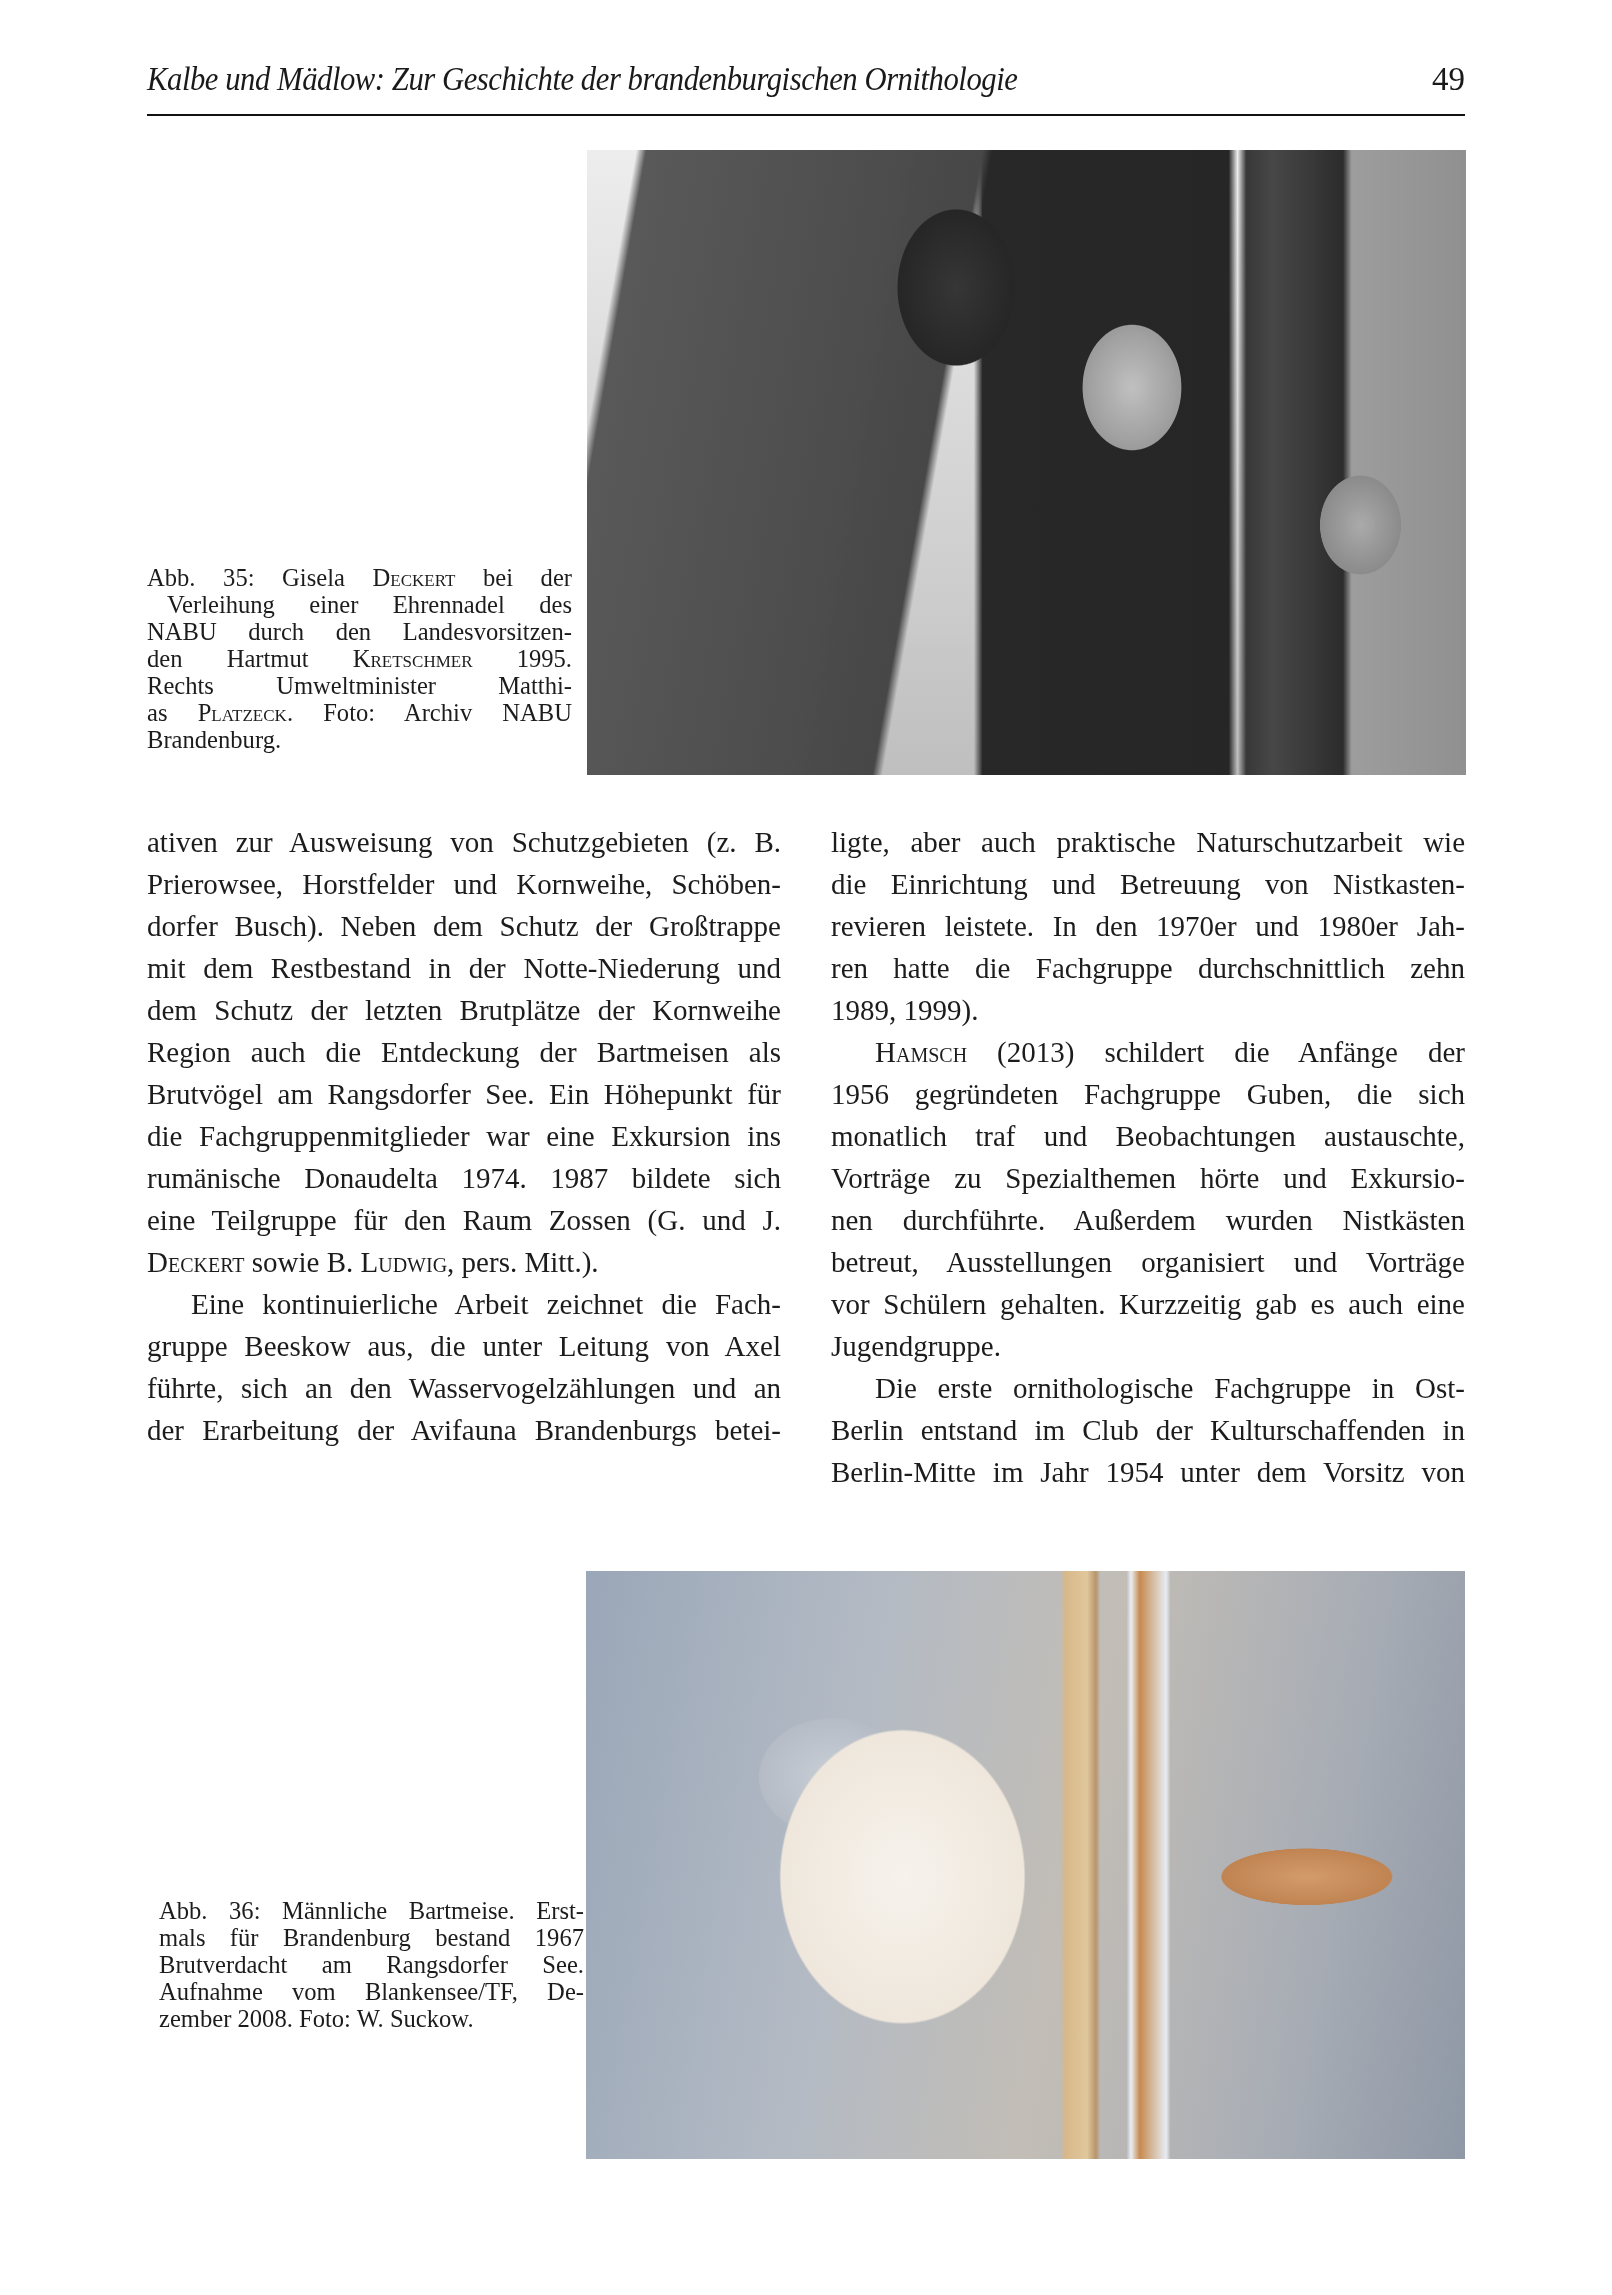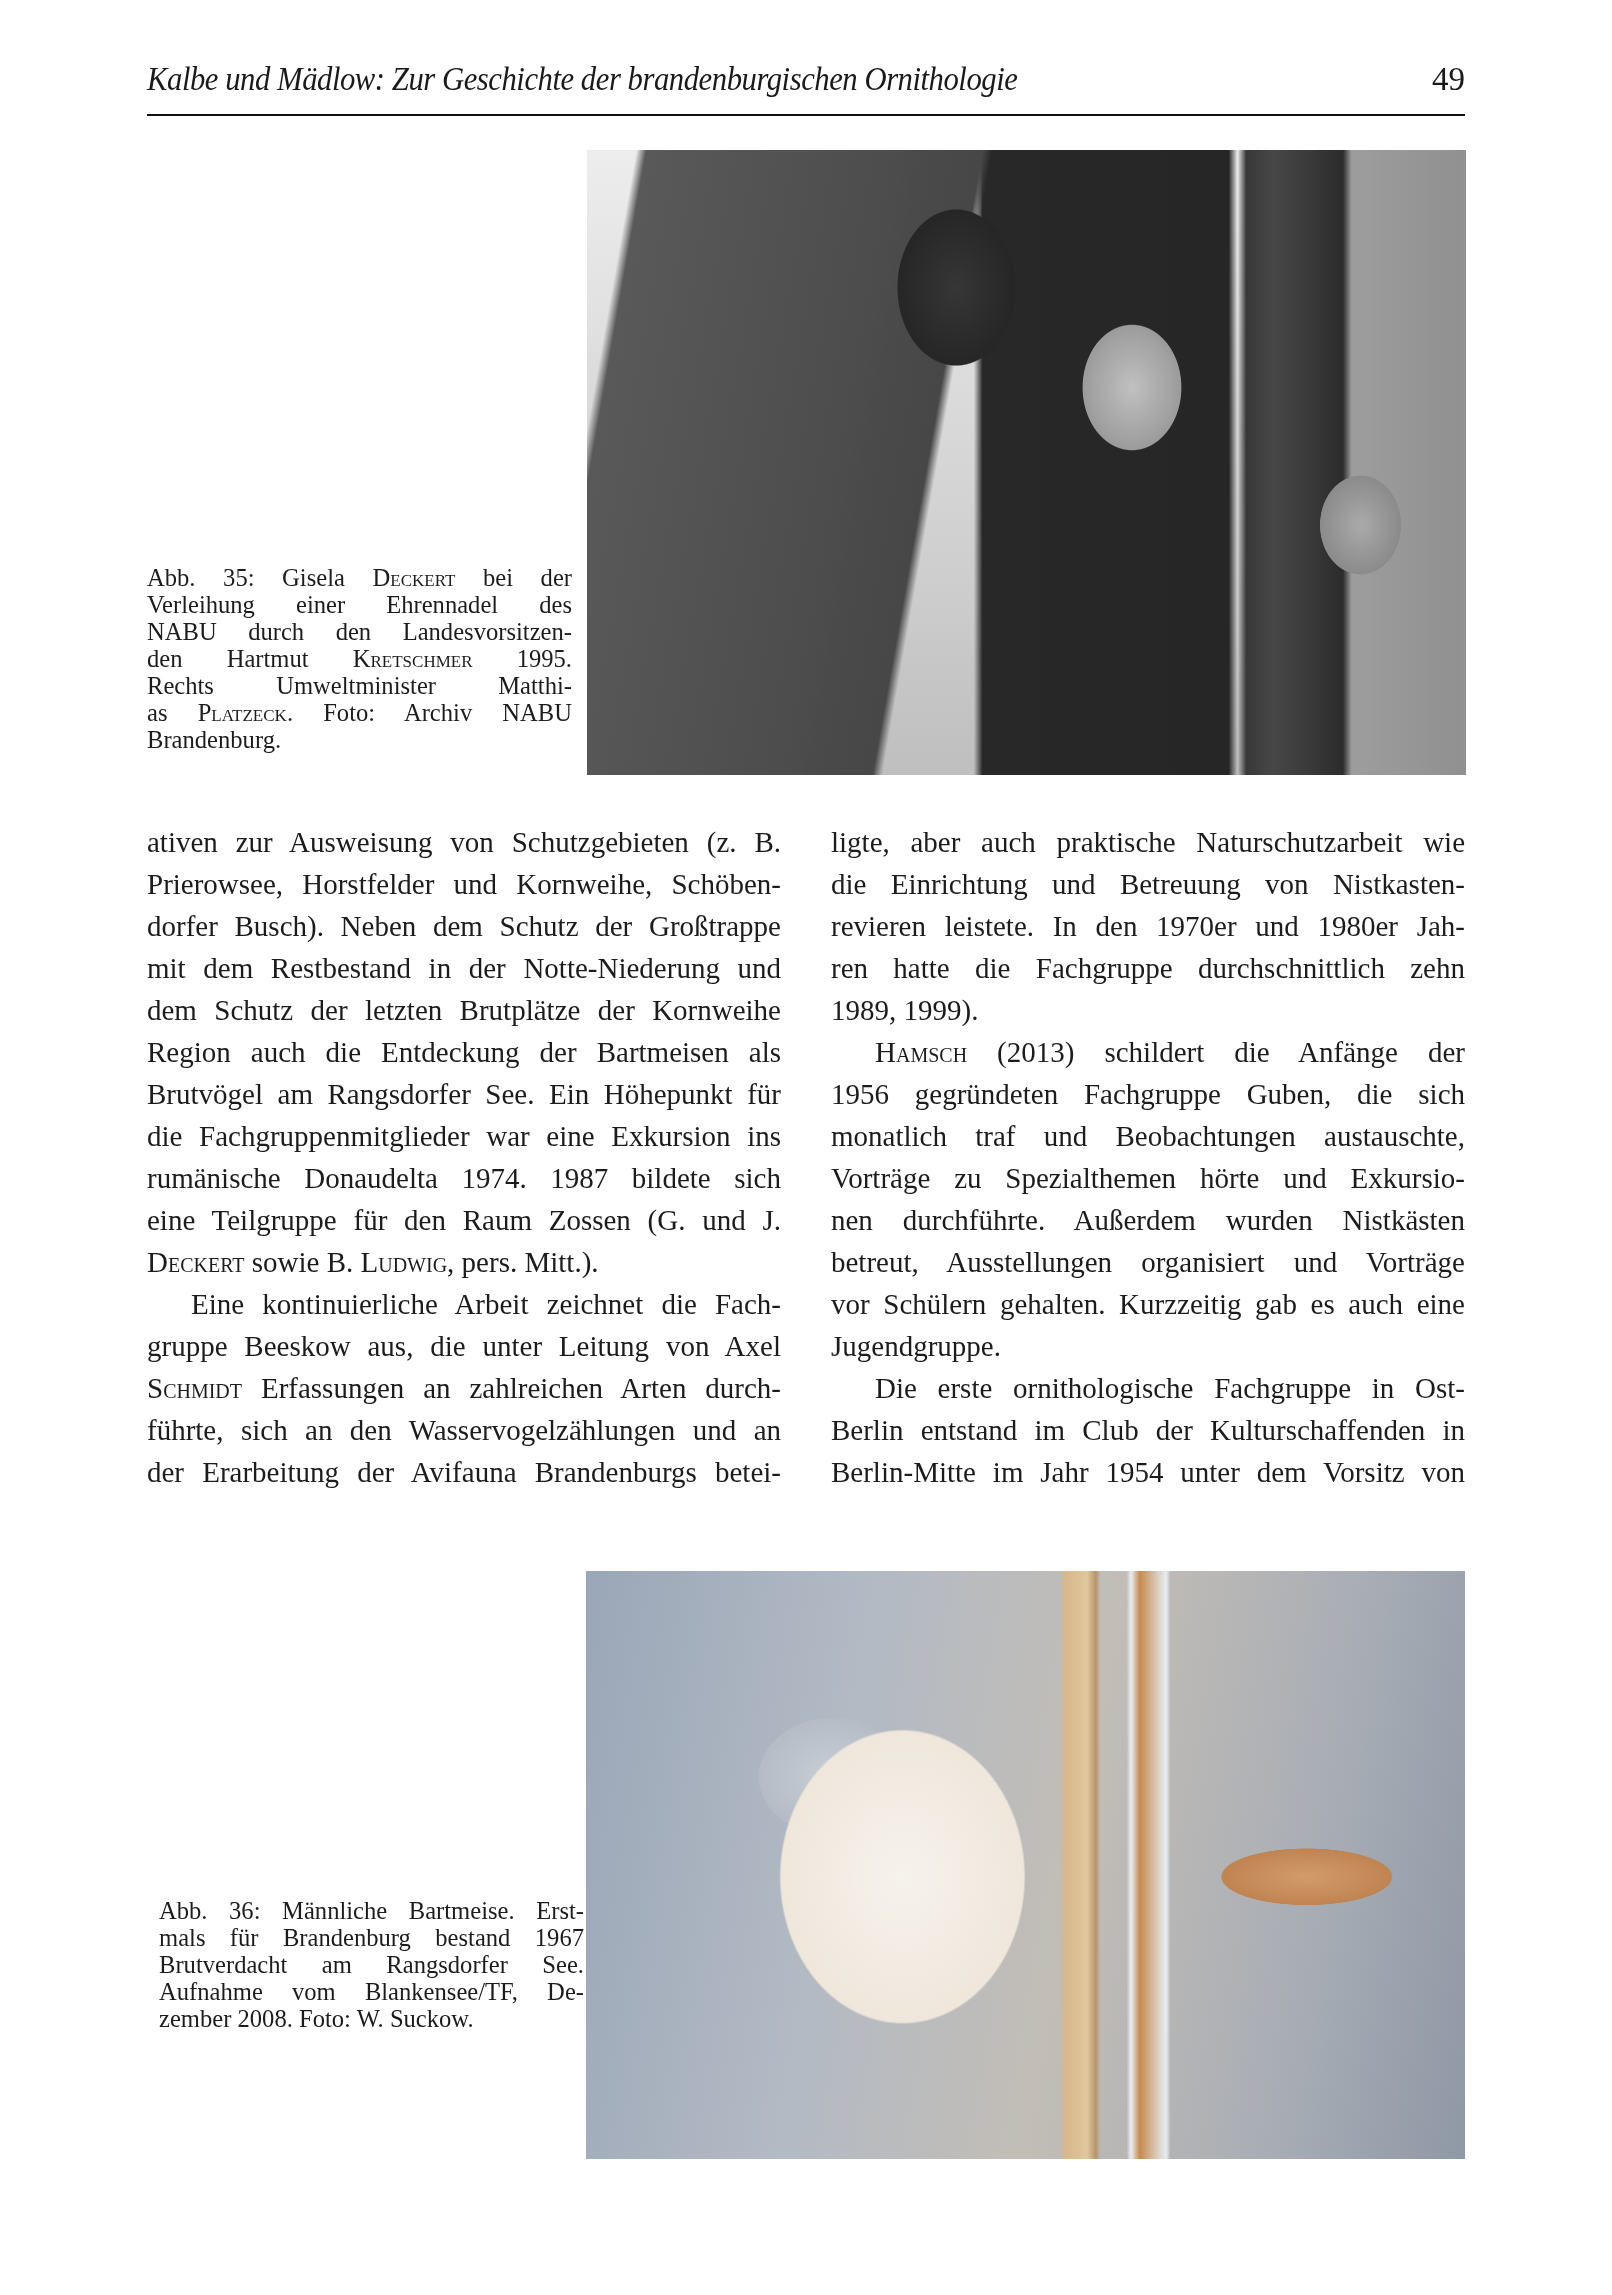--- a/index.html
+++ b/index.html
@@ -53,21 +53,21 @@
 
 <div class="running-head">
   <span class="title">Kalbe und Mädlow: Zur Geschichte der brandenburgischen Ornithologie</span>
   <span class="pageno">49</span>
 </div>
 <div class="rule"></div>
 
 <div class="photo photo1" aria-label="Schwarzweißfoto: Überreichung einer Ehrennadel, drei Personen"></div>
 <div class="caption caption1">
     <span style="display: block; white-space: nowrap; text-align: justify; text-align-last: justify;">Abb. 35: Gisela <span class="sc">Deckert</span> bei der</span>
-    <span style="display: block; white-space: nowrap; text-align: justify; text-align-last: justify;">Verleihung einer Ehrennadel des</span>
+    <span style="display: block; white-space: nowrap; text-align: justify; text-align-last: justify; margin-left: 20px;">Verleihung einer Ehrennadel des</span>
     <span style="display: block; white-space: nowrap; text-align: justify; text-align-last: justify;">NABU durch den Landesvorsitzen-</span>
     <span style="display: block; white-space: nowrap; text-align: justify; text-align-last: justify;">den Hartmut <span class="sc">Kretschmer</span> 1995.</span>
     <span style="display: block; white-space: nowrap; text-align: justify; text-align-last: justify;">Rechts Umweltminister Matthi-</span>
     <span style="display: block; white-space: nowrap; text-align: justify; text-align-last: justify;">as <span class="sc">Platzeck</span>. Foto: Archiv NABU</span>
     <span style="display: block; white-space: nowrap; text-align: justify; text-align-last: left;">Brandenburg.</span>
   </div>
 
 <div class="col col-left">
     <span class="line">ativen zur Ausweisung von Schutzgebieten (z. B.</span>
     <span class="line">Prierowsee, Horstfelder und Kornweihe, Schöben-</span>
@@ -75,21 +75,20 @@
     <span class="line">mit dem Restbestand in der Notte-Niederung und</span>
     <span class="line">dem Schutz der letzten Brutplätze der Kornweihe</span>
     <span class="line">Region auch die Entdeckung der Bartmeisen als</span>
     <span class="line">Brutvögel am Rangsdorfer See. Ein Höhepunkt für</span>
     <span class="line">die Fachgruppenmitglieder war eine Exkursion ins</span>
     <span class="line">rumänische Donaudelta 1974. 1987 bildete sich</span>
     <span class="line">eine Teilgruppe für den Raum Zossen (G. und J.</span>
     <span class="line last"><span class="sc">Deckert</span> sowie B. <span class="sc">Ludwig</span>, pers. Mitt.).</span>
     <span class="line indent">Eine kontinuierliche Arbeit zeichnet die Fach-</span>
     <span class="line">gruppe Beeskow aus, die unter Leitung von Axel</span>
-    <span class="line"><span class="sc">Schmidt</span> Erfassungen an zahlreichen Arten durch-</span>
     <span class="line">führte, sich an den Wasservogelzählungen und an</span>
     <span class="line">der Erarbeitung der Avifauna Brandenburgs betei-</span>
   </div>
 <div class="col col-right">
     <span class="line">ligte, aber auch praktische Naturschutzarbeit wie</span>
     <span class="line">die Einrichtung und Betreuung von Nistkasten-</span>
     <span class="line">revieren leistete. In den 1970er und 1980er Jah-</span>
     <span class="line">ren hatte die Fachgruppe durchschnittlich zehn</span>
     <span class="line last">1989, 1999).</span>
     <span class="line indent"><span class="sc">Hamsch</span> (2013) schildert die Anfänge der</span>

